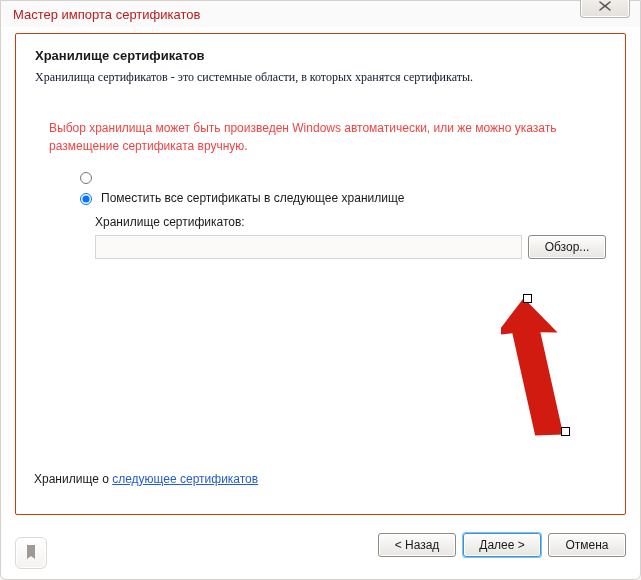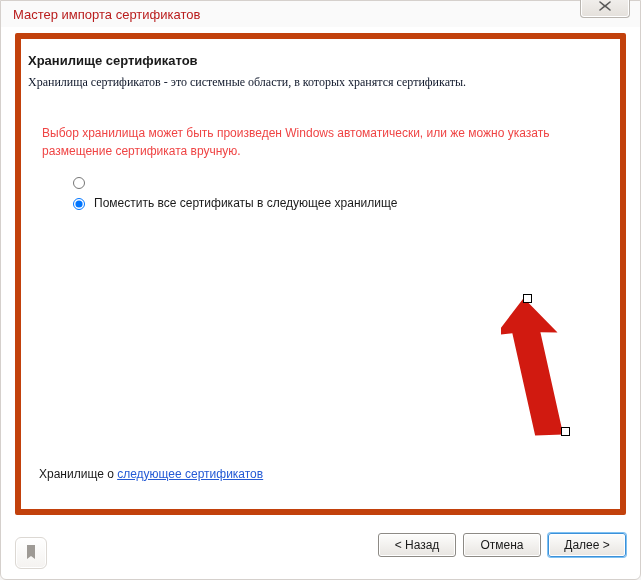--- a/index.html
+++ b/index.html
@@ -36,24 +36,24 @@
     border-bottom-left-radius: 4px;
     border-bottom-right-radius: 4px;
     background: linear-gradient(#f4f2f0, #e4e0db);
     display: flex; align-items: center; justify-content: center;
     box-shadow: inset 0 0 0 1px #fff;
   }
   .close-btn svg { width: 14px; height: 10px; }
   .content-frame {
     position: absolute;
     left: 14px; right: 14px; top: 32px; bottom: 64px;
-    border: 6px solid #c2410c;
+    border: 1px solid #c2410c;
     background: #fff;
     box-sizing: border-box;
-    padding: 14px 7px;
+    padding: 14px 19px;
     border-radius: 2px;
   }
   .section-title {
     font-weight: 600;
     font-size: 13px;
     color: #1a1a1a;
     margin-bottom: 6px;
   }
   .section-desc {
     color: #0f172a;
@@ -177,30 +177,37 @@
 
     <label class="radio-row">
       <input type="radio" name="store-mode" style="">
     </label>
 
     <label class="radio-row">
       <input type="radio" name="store-mode" checked="" style="">
       <span>Поместить все сертификаты в следующее хранилище</span>
     </label>
 
+    <div class="store-block">
+      <div class="store-label">Хранилище сертификатов:</div>
+      <div class="store-row">
+        <input class="store-input" type="text" value="" style="">
+        <button class="btn">Обзор...</button>
+      </div>
+    </div>
 
     <div class="more-link">
       <span>Хранилище о </span><a href="#">следующее сертификатов</a>
     </div>
   </div>
 
   <div class="button-bar">
     <button class="btn">&lt; Назад</button>
+    <button class="btn btn-default">Далее &gt;</button>
     <button class="btn">Отмена</button>
-    <button class="btn btn-default">Далее &gt;</button>
   </div>
 
   <div class="bookmark">
     <span>
       <svg viewBox="0 0 12 16">
           <path d="M2 1 h8 v14 l-4-3 -4 3 z"></path>
         </svg>
     </span>
   </div>
 

